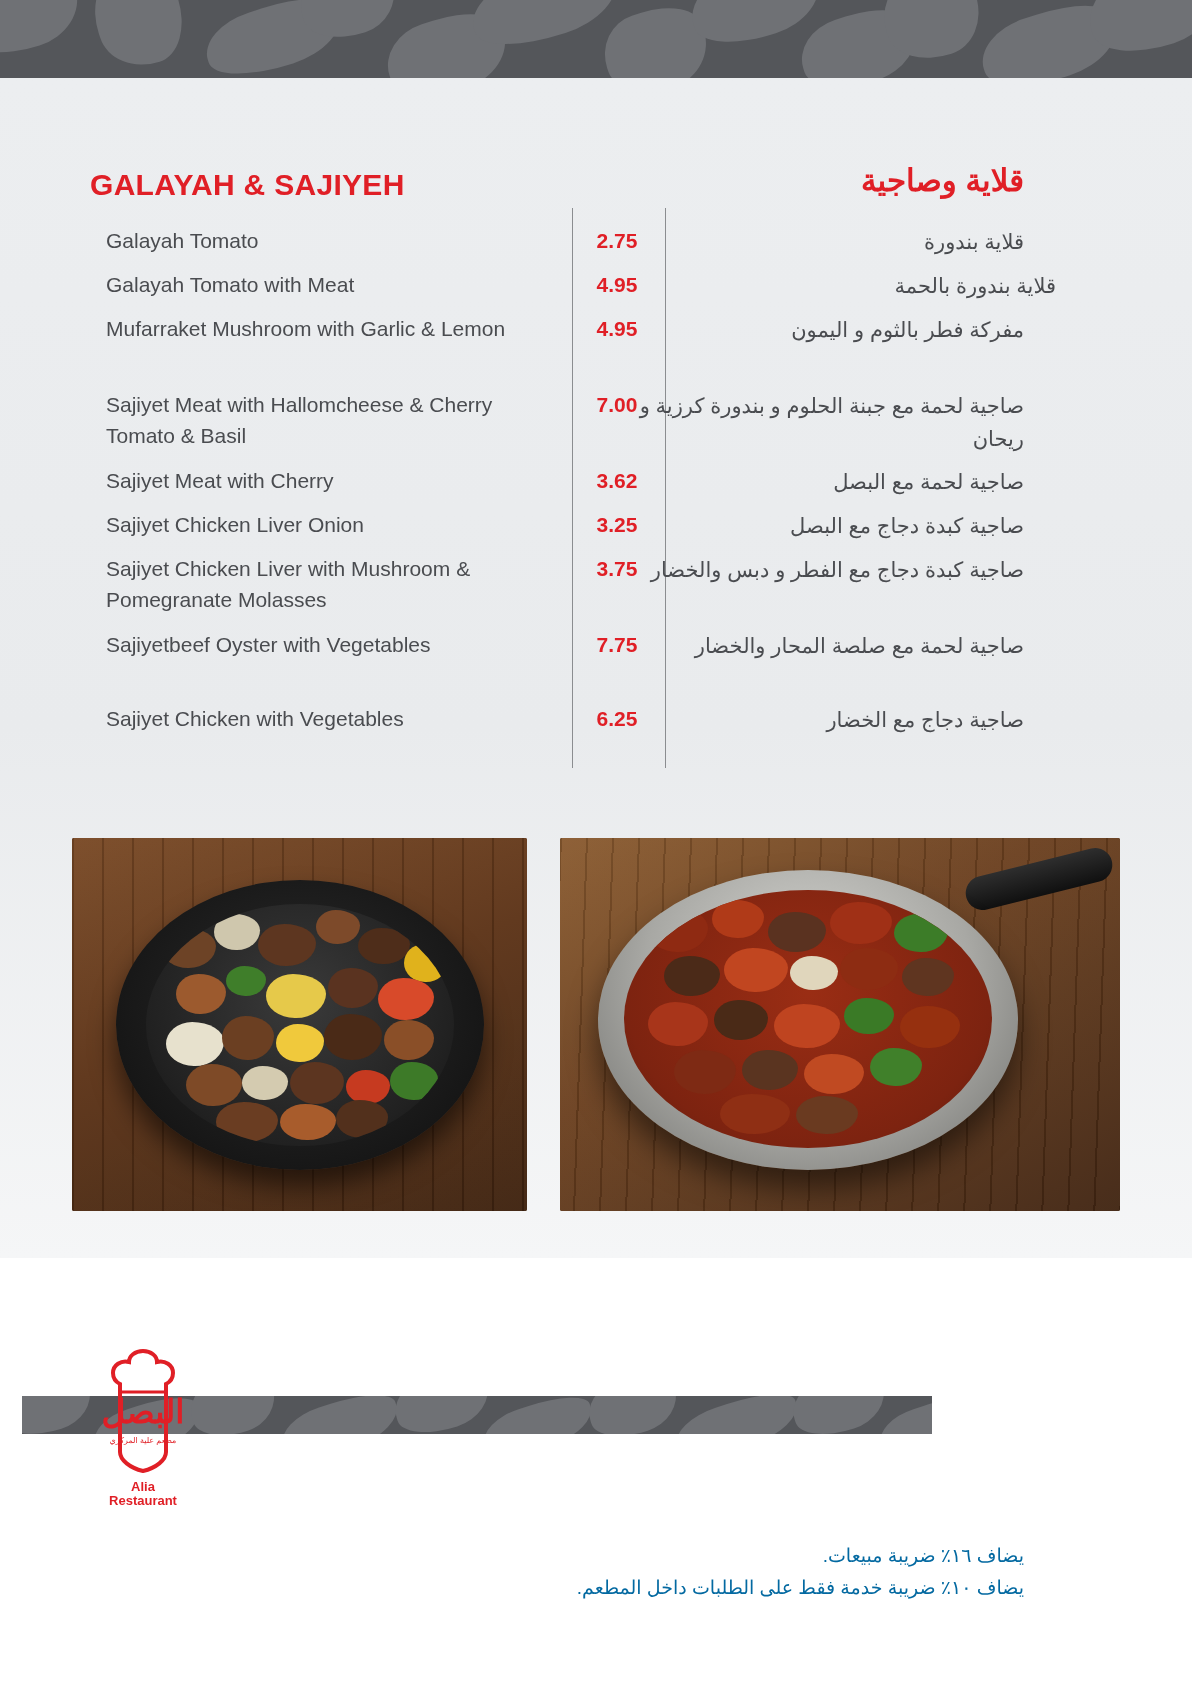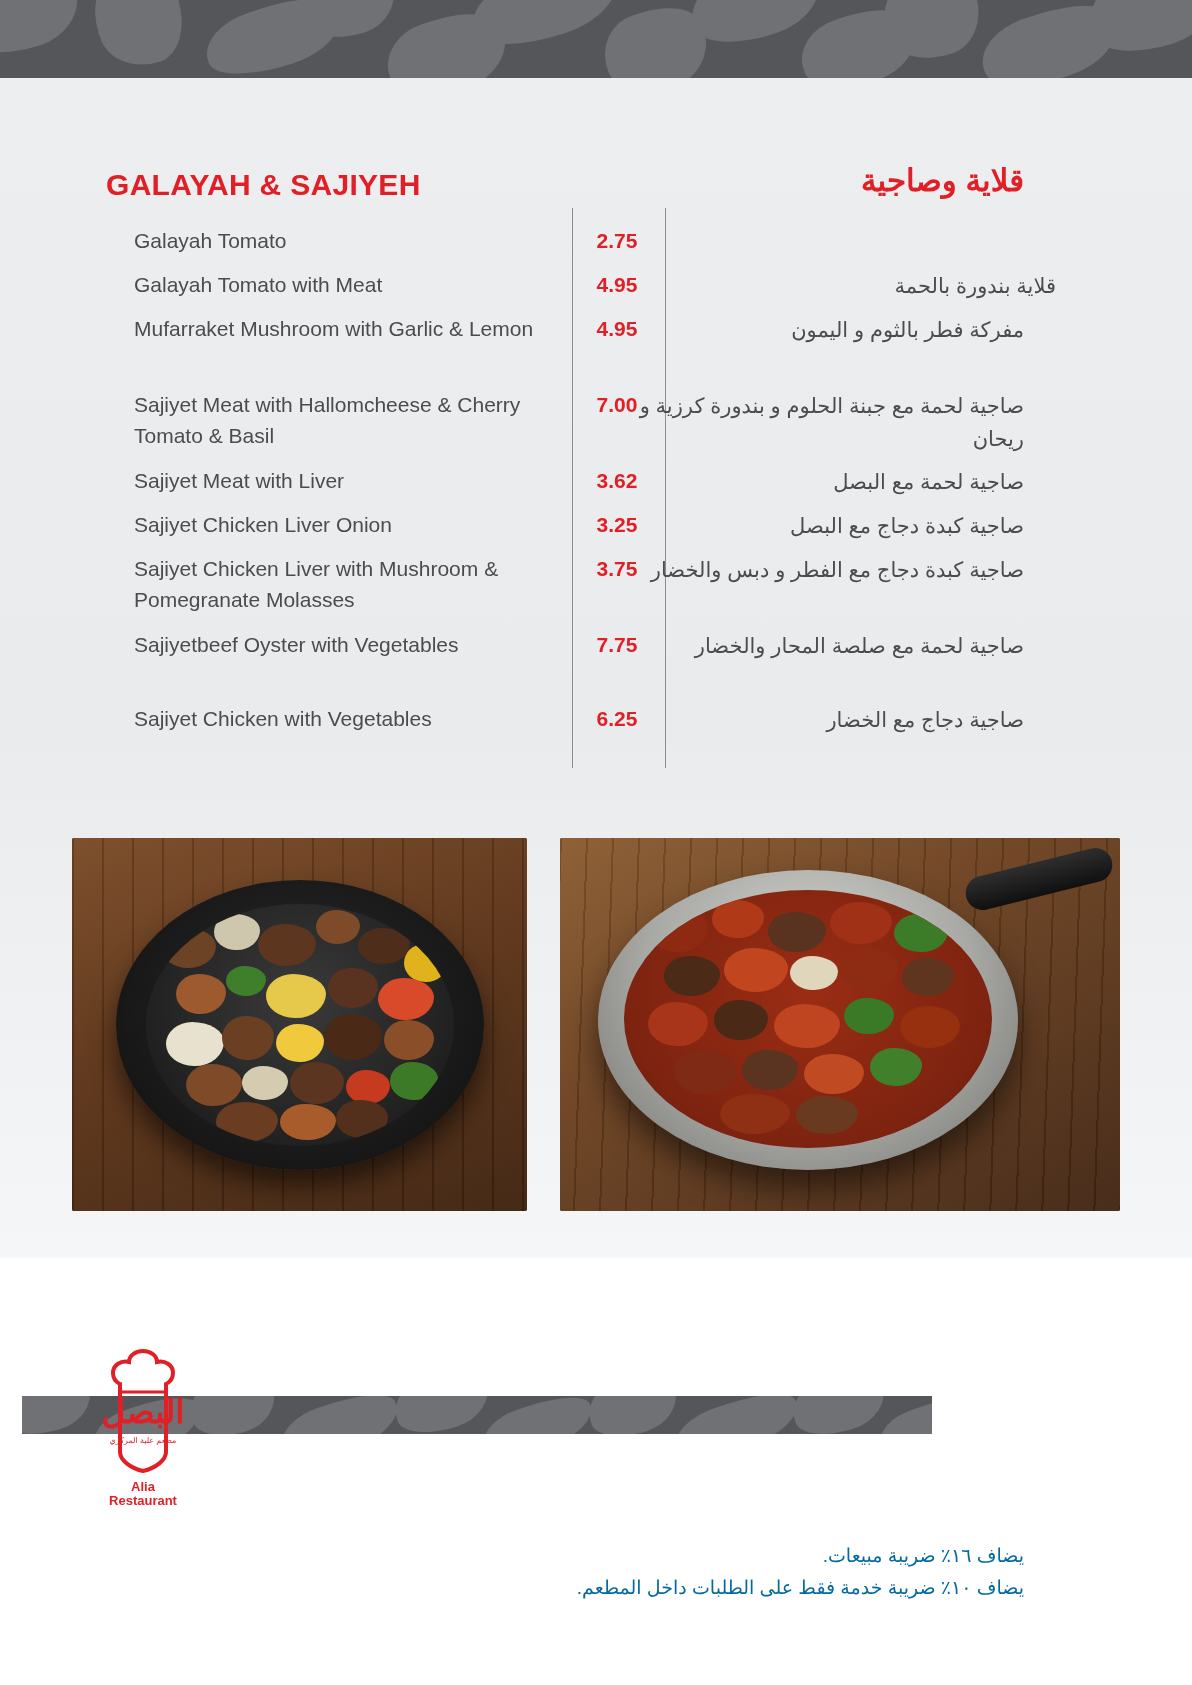--- a/index.html
+++ b/index.html
@@ -58,21 +58,21 @@
     position: absolute;
     left: 0; top: 1258px;
     width: 1192px;
     height: 427px;
     background: #ffffff;
   }
 
   
   .heading-en {
     position: absolute;
-    left: 106px; top: 168px;
+    left: 90px; top: 168px;
     font-size: 30px;
     font-weight: bold;
     color: #e01f26;
     letter-spacing: 0.3px;
   }
   .heading-ar {
     position: absolute;
     right: 168px; top: 162px;
     font-size: 31px;
     font-weight: bold;
@@ -102,21 +102,20 @@
     width: 1192px;
     min-height: 44px;
   }
   .row .en {
     position: absolute;
     left: 106px;
     width: 450px;
     font-size: 21px;
     color: #4a4c50;
     line-height: 31px;
-    margin-left: 28px;
   }
   .row .price {
     position: absolute;
     left: 572px;
     width: 90px;
     text-align: center;
     font-size: 21px;
     font-weight: bold;
     color: #e01f26;
     line-height: 31px;
@@ -293,38 +292,39 @@
   <div class="heading-en">GALAYAH &amp; SAJIYEH</div>
   <div class="heading-ar">قلاية وصاجية</div>
 
   <div class="vrule left"></div>
   <div class="vrule right"></div>
 
   <div class="menu">
     <div class="row" style="height:44px;">
       <div class="en">Galayah Tomato</div>
       <div class="price">2.75</div>
+      <div class="ar">قلاية بندورة</div>
     </div>
     <div class="row" style="height:44px;padding-left:32px;">
       <div class="en">Galayah Tomato with Meat</div>
       <div class="price">4.95</div>
       <div class="ar">قلاية بندورة بالحمة</div>
     </div>
     <div class="row" style="height:76px;">
       <div class="en">Mufarraket Mushroom with Garlic &amp; Lemon</div>
       <div class="price">4.95</div>
       <div class="ar">مفركة فطر بالثوم و اليمون</div>
     </div>
     <div class="row" style="height:76px;">
       <div class="en">Sajiyet Meat with Hallomcheese &amp; Cherry Tomato &amp; Basil</div>
       <div class="price">7.00</div>
       <div class="ar">صاجية لحمة مع جبنة الحلوم و بندورة كرزية و ريحان</div>
     </div>
     <div class="row" style="height:44px;">
-      <div class="en">Sajiyet Meat with Liver</div>
+      <div class="en">Sajiyet Meat with Cherry</div>
       <div class="price">3.62</div>
       <div class="ar">صاجية لحمة مع البصل</div>
     </div>
     <div class="row" style="height:44px;">
       <div class="en">Sajiyet Chicken Liver Onion</div>
       <div class="price">3.25</div>
       <div class="ar">صاجية كبدة دجاج مع البصل</div>
     </div>
     <div class="row" style="height:76px;">
       <div class="en">Sajiyet Chicken Liver with Mushroom &amp; Pomegranate Molasses</div>

